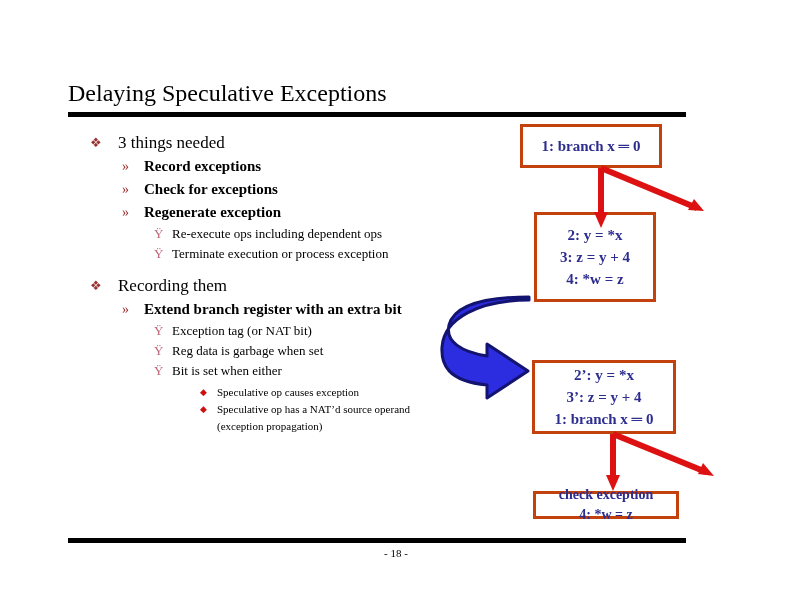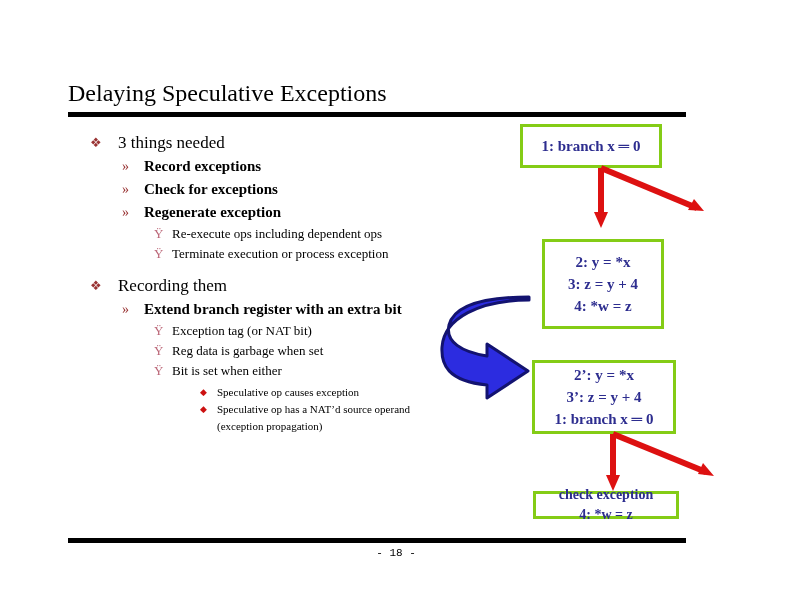--- a/index.html
+++ b/index.html
@@ -45,21 +45,21 @@
     width: 618px;
     height: 5px;
     background: #000000;
   }
   #page-number {
     position: absolute;
     left: 0;
     top: 547px;
     width: 792px;
     text-align: center;
-    font-family: Liberation Mono, monospace;
+    font-family: Liberation Serif, serif;
     font-size: 11px;
     color: #000000;
   }
 
   
   #body {
     position: absolute;
     left: 68px;
     top: 130px;
     width: 430px;
@@ -135,36 +135,36 @@
   .lvl4 .txt {
     font-size: 11px;
     line-height: 17px;
     color: #000000;
     max-width: 215px;
   }
 
   
   .codebox {
     position: absolute;
-    border: 3px solid #84cc16;
+    border: 3px solid #c2410c;
     background: #ffffff;
     box-sizing: border-box;
     display: flex;
     flex-direction: column;
     align-items: center;
     justify-content: center;
     font-family: "Liberation Serif", "DejaVu Serif", serif;
     font-weight: bold;
     font-size: 15px;
     line-height: 22px;
     color: #2d2d8f;
     text-align: center;
   }
   #box-branch { left: 520px; top: 124px; width: 142px; height: 44px; }
-  #box-ops    { left: 534px; top: 239px; width: 122px; height: 90px; margin-left: 8px; }
+  #box-ops    { left: 534px; top: 212px; width: 122px; height: 90px; }
   #box-reord  { left: 532px; top: 360px; width: 144px; height: 74px; }
   #box-check  { left: 533px; top: 491px; width: 146px; height: 28px;
                 font-size: 14px; line-height: 20px; }
 
   
   #arrows {
     position: absolute;
     left: 0; top: 0;
     width: 792px;
     height: 612px;

